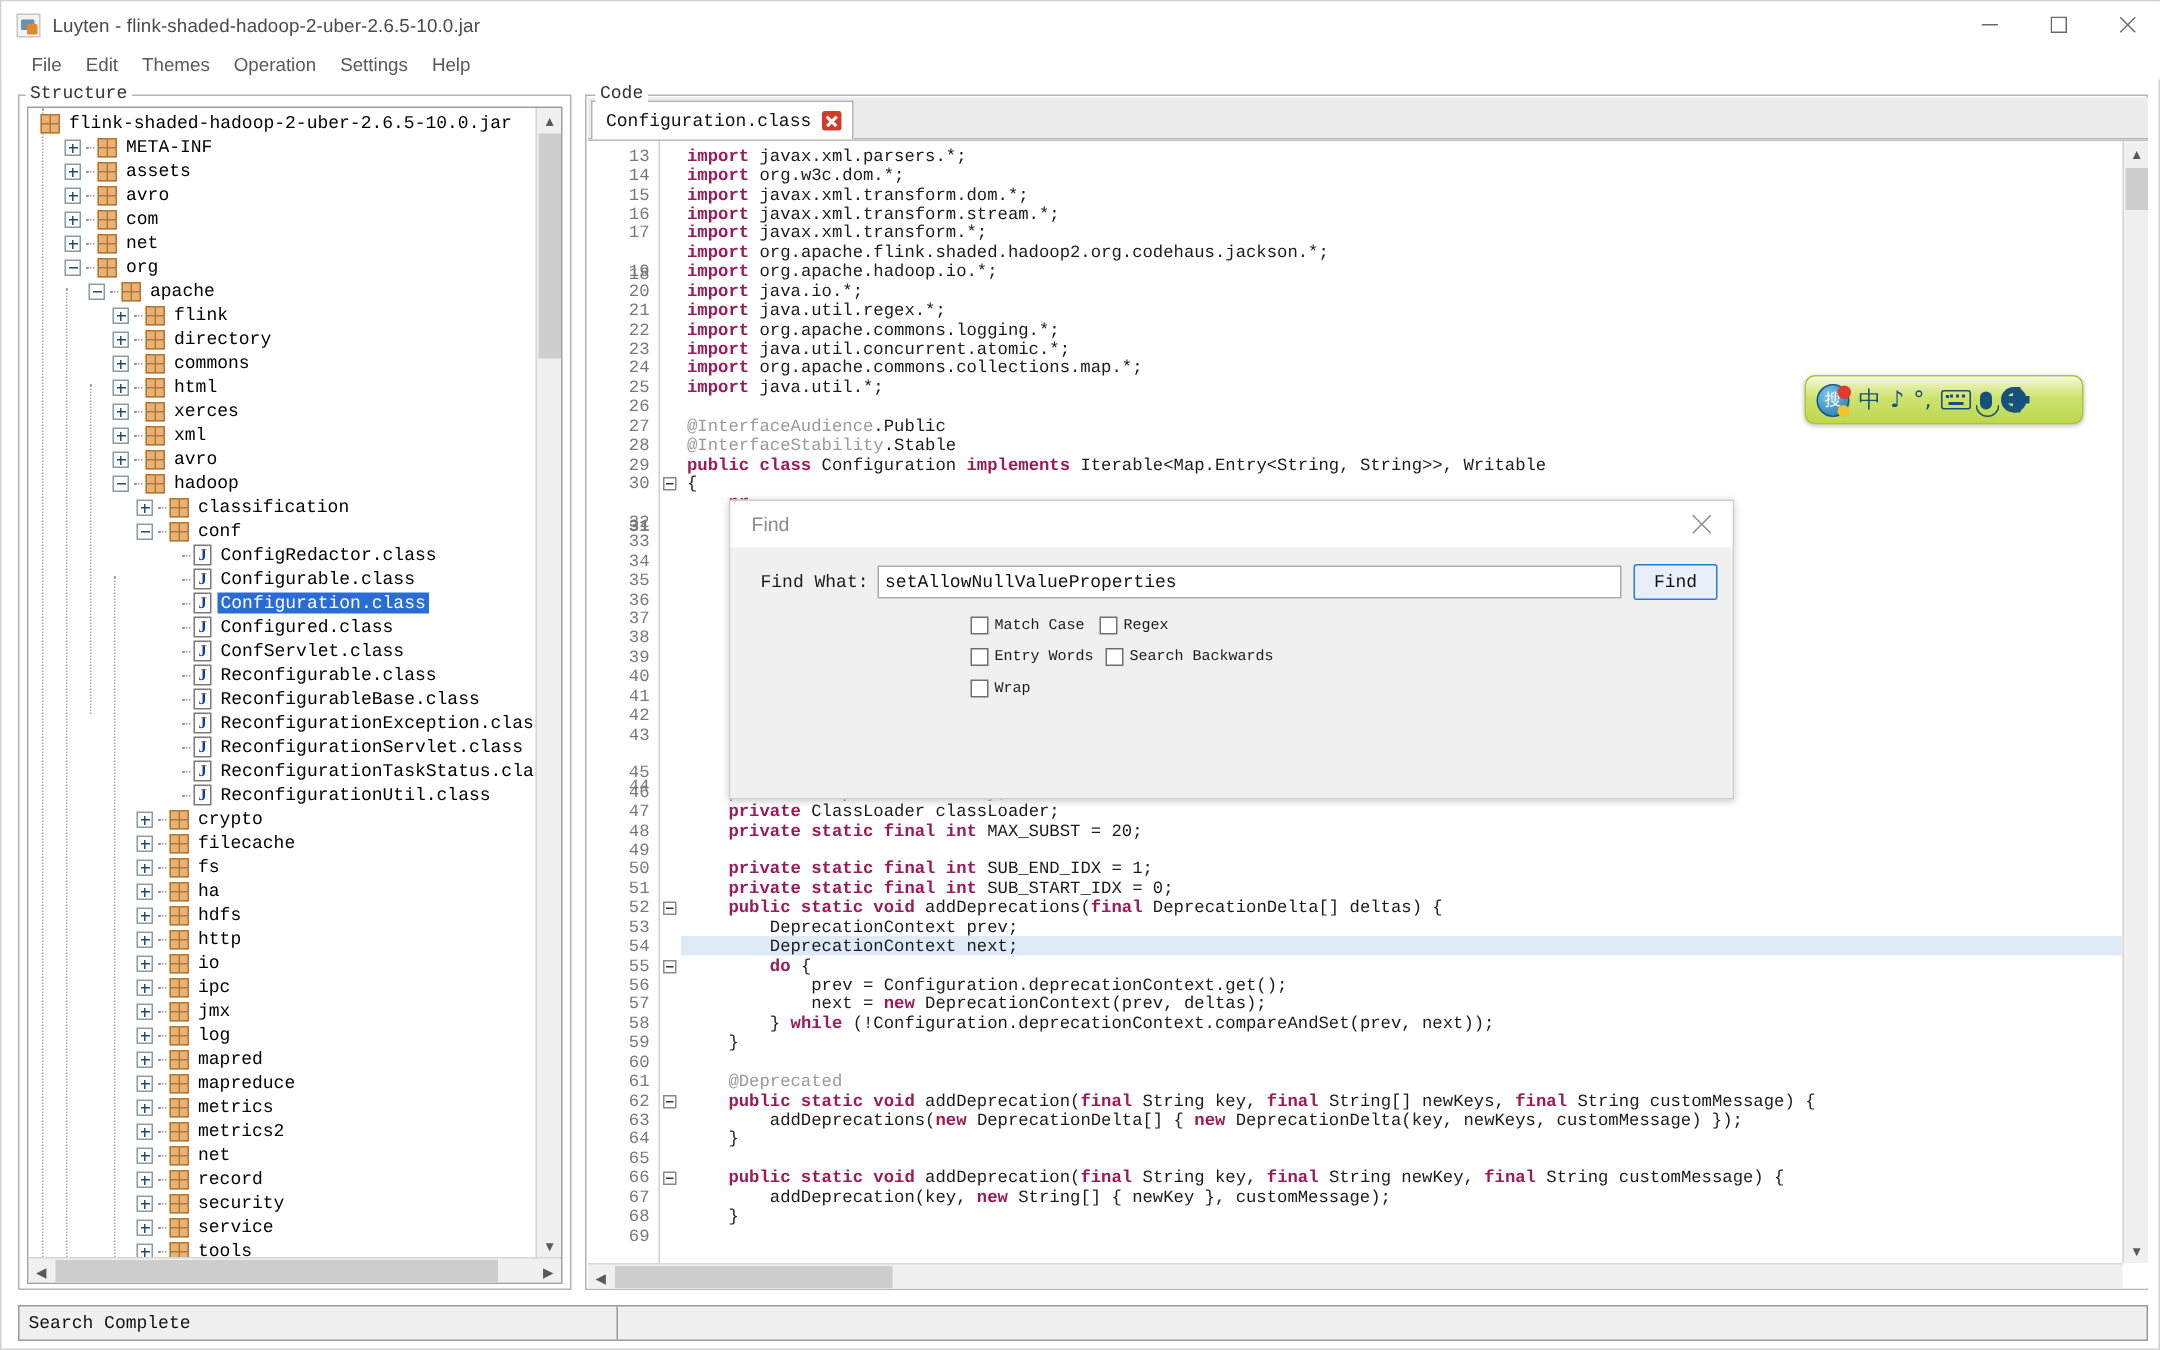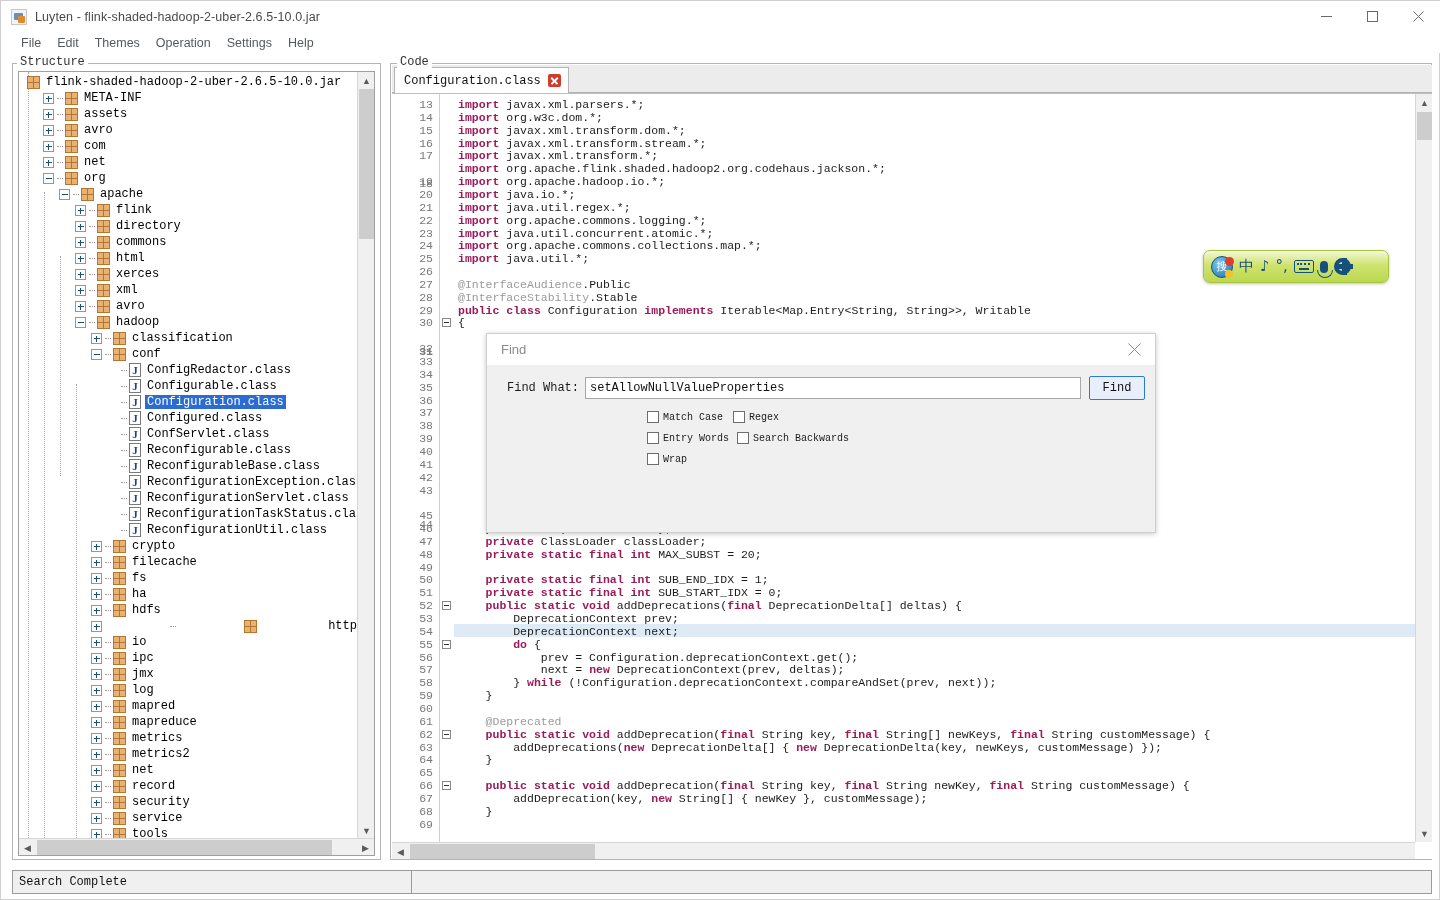--- a/index.html
+++ b/index.html
@@ -597,21 +597,21 @@
               <span class="dots"></span>
               <span class="pkg"></span>
               <span class="lbl">ha</span>
             </div>
             <div class="tnode" style="padding-left: 68px;">
               <span class="toggle plus"></span>
               <span class="dots"></span>
               <span class="pkg"></span>
               <span class="lbl">hdfs</span>
             </div>
-            <div class="tnode" style="padding-left: 68px; justify-content: space-between;">
+            <div class="tnode" style="padding-left: 68px;">
               <span class="toggle plus"></span>
               <span class="dots"></span>
               <span class="pkg"></span>
               <span class="lbl">http</span>
             </div>
             <div class="tnode" style="padding-left: 68px;">
               <span class="toggle plus"></span>
               <span class="dots"></span>
               <span class="pkg"></span>
               <span class="lbl">io</span>

